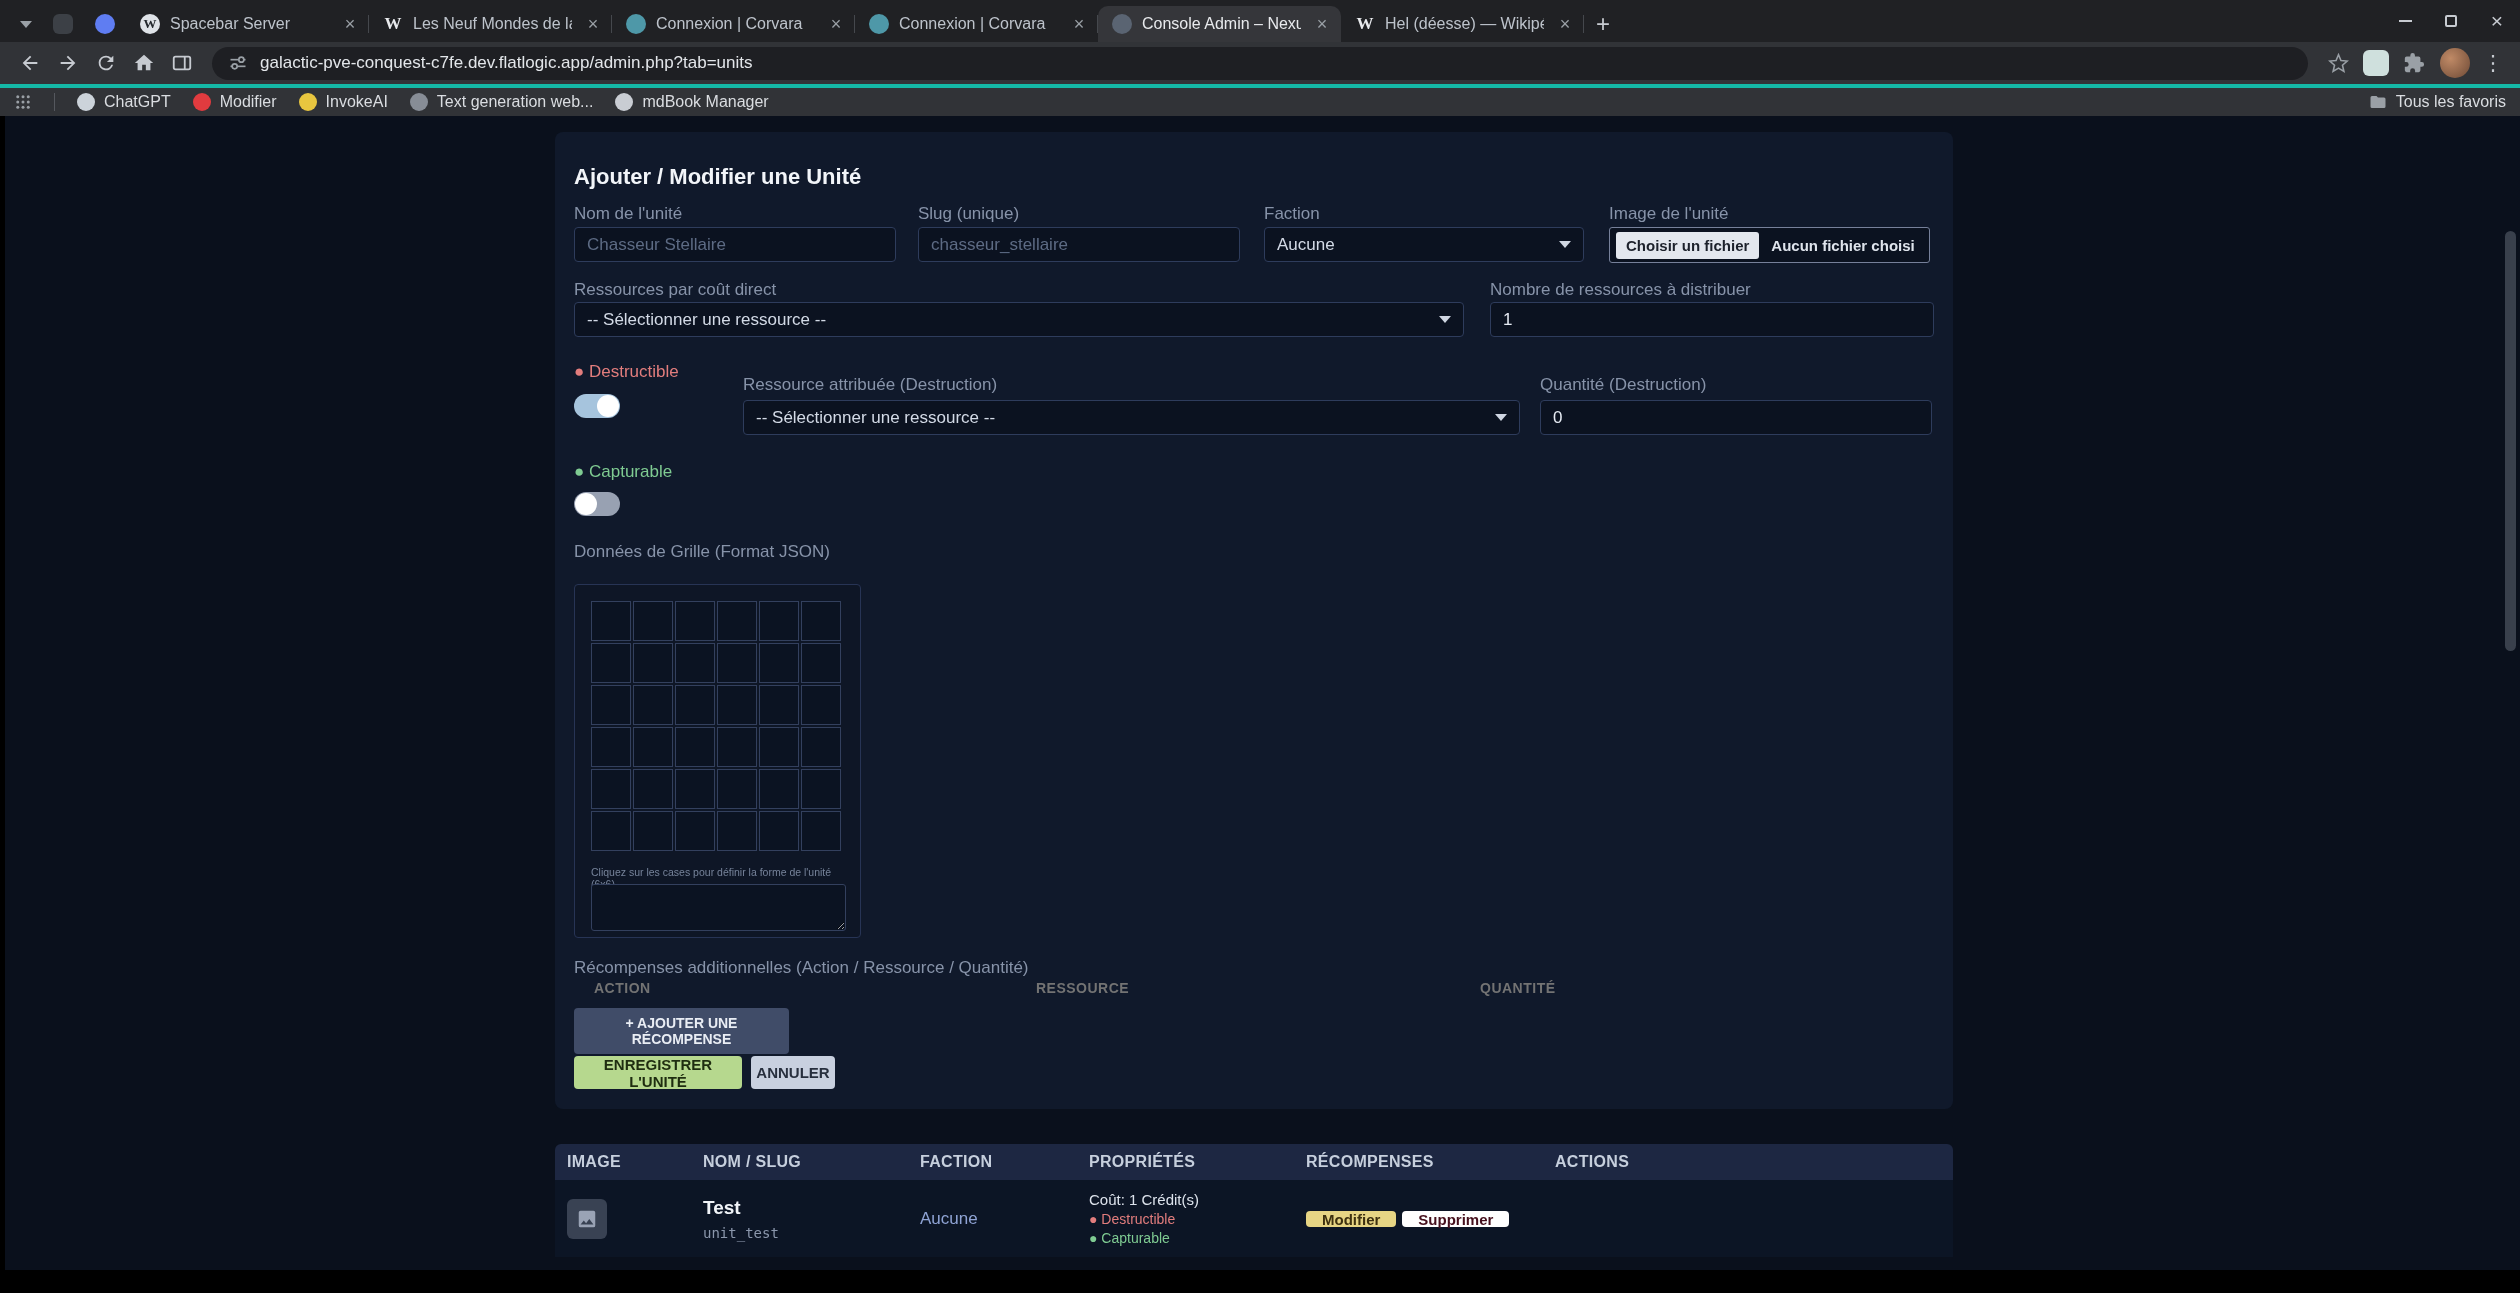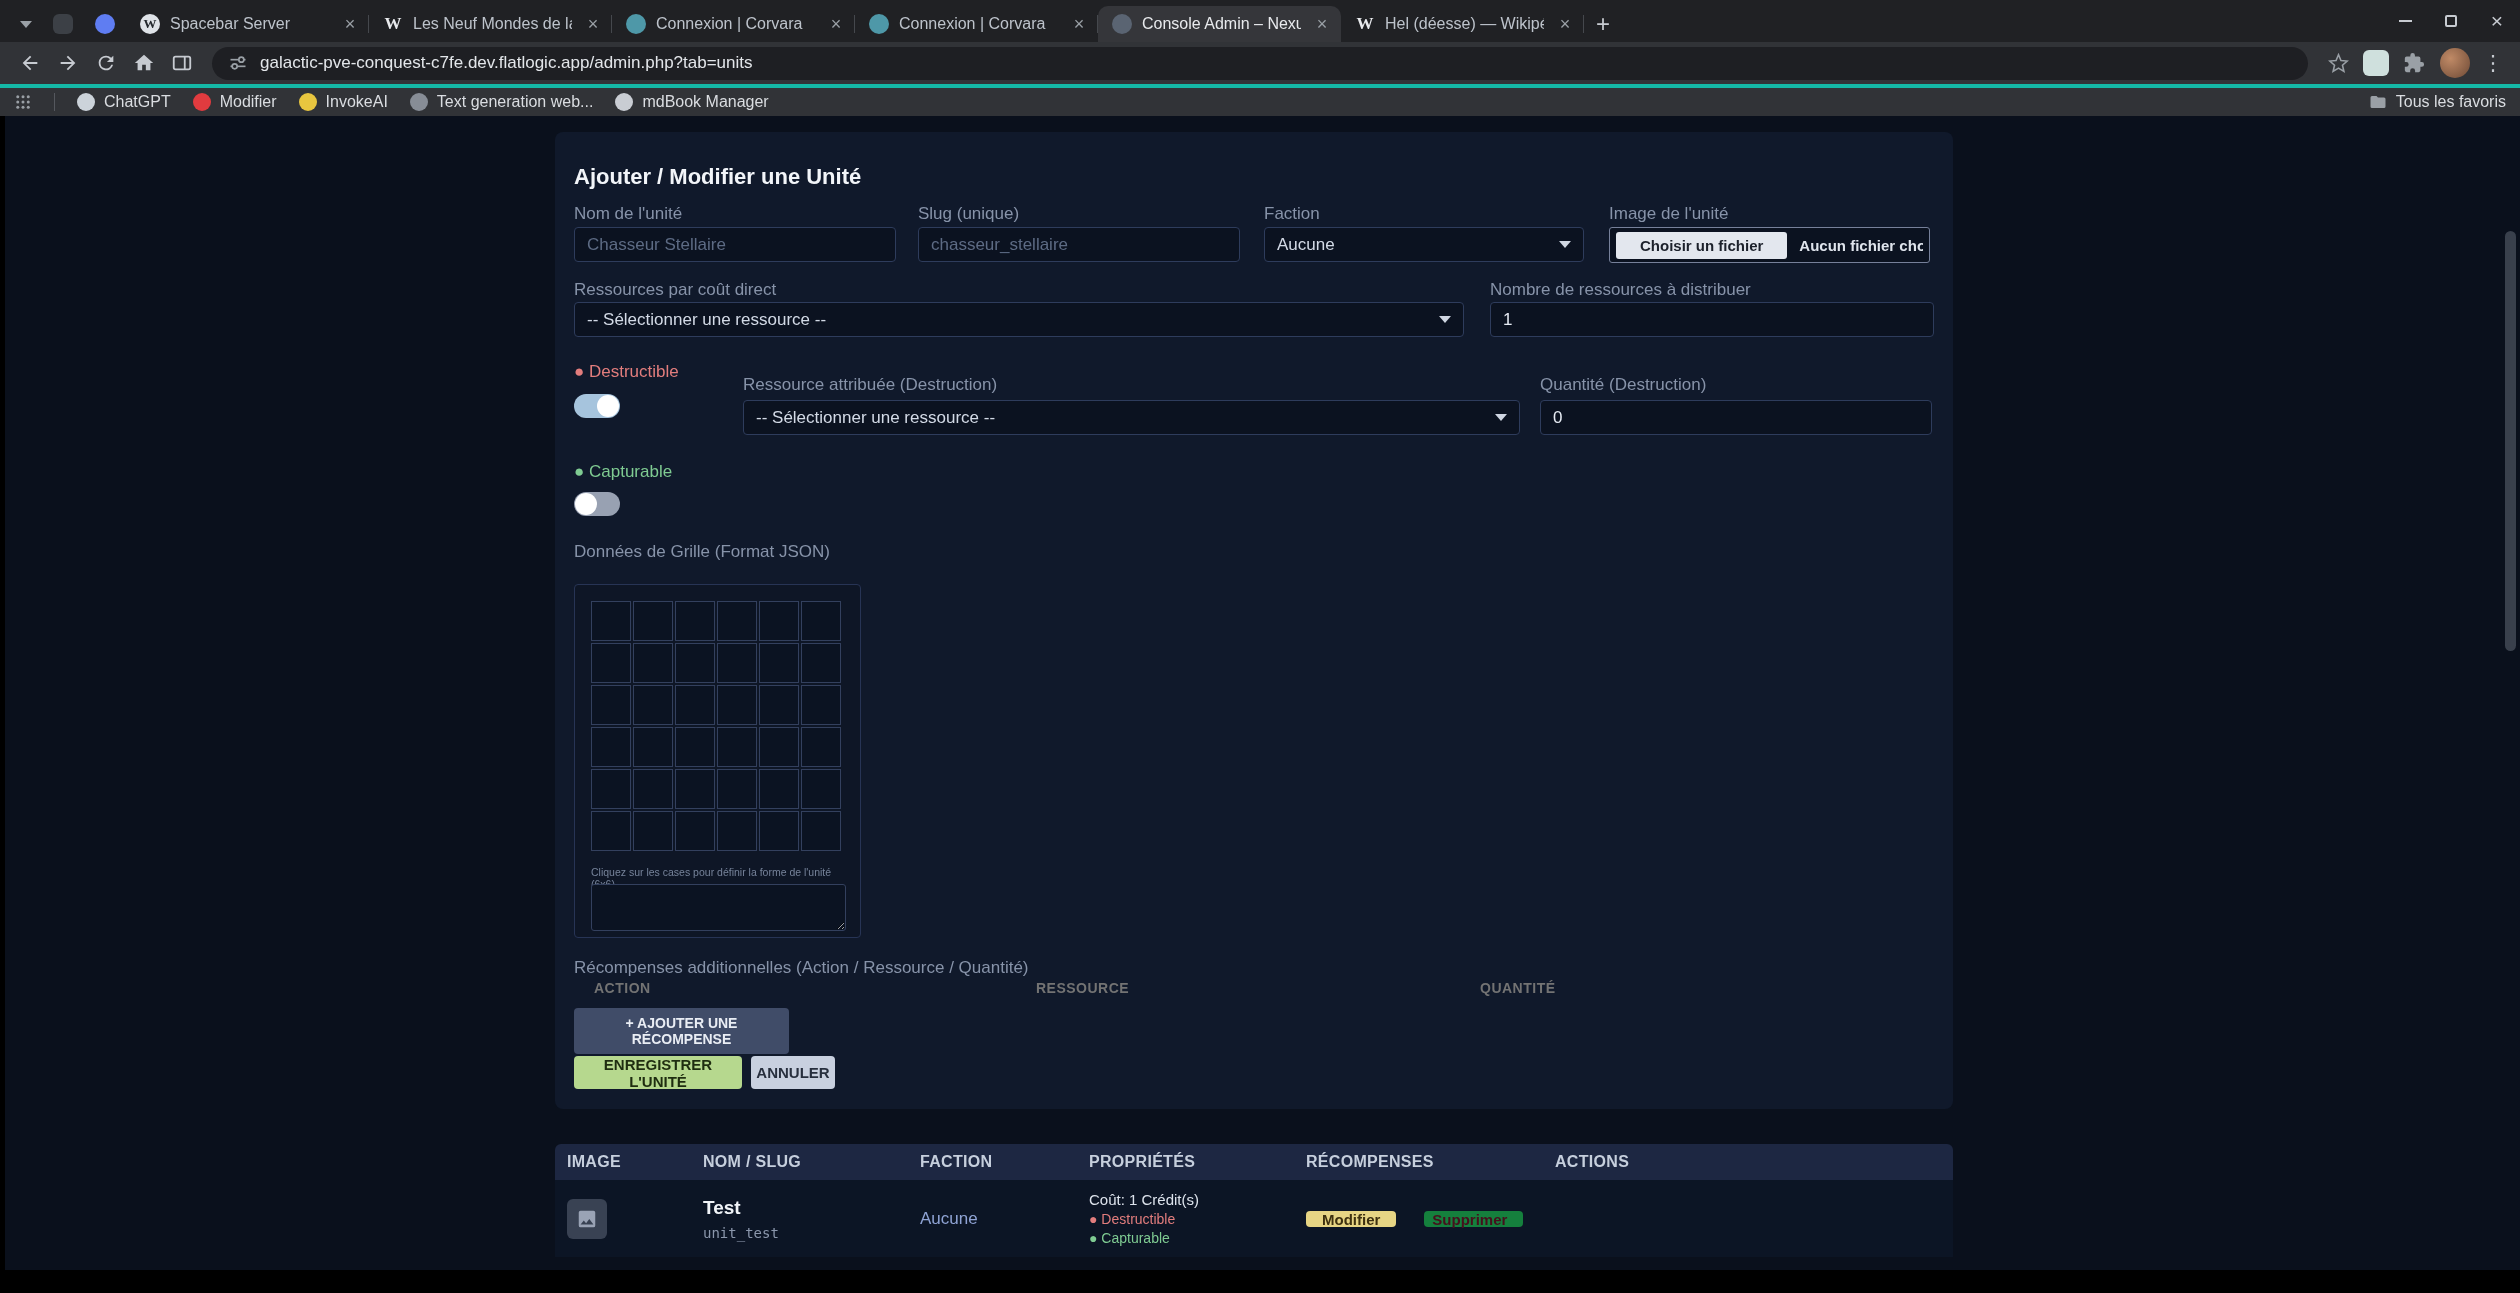--- a/index.html
+++ b/index.html
@@ -52,21 +52,21 @@
   .scroll-thumb { position: absolute; right: 4px; top: 115px; width: 11px; height: 420px; background: #39404c; border-radius: 6px; }
 
   .panel { position: absolute; left: 555px; top: 16px; width: 1398px; height: 977px; background: #10192b; border-radius: 8px; }
   .p-title { position: absolute; left: 19px; top: 32px; font-size: 22px; font-weight: bold; color: #f2f5f9; }
   .f-label { position: absolute; font-size: 17px; color: #8793a9; white-space: nowrap; }
   .f-input { position: absolute; height: 35px; background: #0b1220; border: 1px solid #2e3c5c; border-radius: 4px; padding: 0 12px; font-size: 17px; color: #e6ebf3; font-family: "Liberation Sans", sans-serif; outline: none; }
   .f-input::placeholder { color: #5d6b84; }
   .f-select { position: absolute; height: 35px; background: #0b1220; border: 1px solid #2e3c5c; border-radius: 4px; display: flex; align-items: center; padding: 0 12px; font-size: 17px; color: #d3dae6; white-space: nowrap; overflow: hidden; }
   .sel-chev { width: 0; height: 0; border-left: 6px solid transparent; border-right: 6px solid transparent; border-top: 7px solid #cfd6e2; margin-left: auto; flex: none; }
   .file-input { position: absolute; height: 36px; border: 1px solid #76809a; border-radius: 3px; background: #0b1220; display: flex; align-items: center; gap: 12px; padding: 0 6px; }
-  .file-btn { background: #e3e7ee; color: #1c212b; font-size: 15px; font-weight: bold; padding: 5px 24px; border-radius: 3px; white-space: nowrap; }
+  .file-btn { background: #e3e7ee; color: #1c212b; font-size: 15px; font-weight: bold; padding: 5px 10px; border-radius: 3px; white-space: nowrap; }
   .file-status { color: #dfe4ec; font-size: 15px; font-weight: bold; white-space: nowrap; overflow: hidden; }
   .lbl-destr { color: #e27d7d; }
   .lbl-capt { color: #7fcb92; }
   .toggle { position: absolute; width: 46px; height: 24px; border-radius: 12px; }
   .toggle .knob { position: absolute; top: 1px; width: 22px; height: 22px; border-radius: 50%; background: #fff; }
   .toggle.on { background: #a6c4dd; } .toggle.on .knob { right: 1px; }
   .toggle.off { background: #98a1b2; } .toggle.off .knob { left: 1px; }
 
   .grid-box { position: absolute; left: 19px; top: 452px; width: 287px; height: 354px; border: 1px solid #273455; border-radius: 4px; background: #0e1626; }
   .gwrap { position: absolute; left: 16px; top: 16px; display: grid; gap: 2px; }
@@ -91,21 +91,21 @@
   .img-ph { width: 40px; height: 40px; border-radius: 6px; background: #394253; display: flex; align-items: center; justify-content: center; }
   .row-name { font-size: 19px; font-weight: bold; color: #f1f4f8; }
   .row-slug { font-size: 14px; color: #8b97ac; font-family: "DejaVu Sans Mono", monospace; margin-top: 6px; }
   .row-faction { font-size: 17px; color: #8fa3d4; }
   .prop-cost { font-size: 15px; color: #dde3ec; }
   .prop-destr { font-size: 14px; color: #e27d7d; margin-top: 3px; }
   .prop-capt { font-size: 14px; color: #7fcb92; margin-top: 3px; }
   .row-rewards { font-size: 15px; color: #dde3ec; }
   .btn-edit, .btn-del { height: 16px; padding: 0 16px; border: none; border-radius: 4px; font-size: 15px; font-weight: bold; font-family: "Liberation Sans", sans-serif; cursor: pointer; }
   .btn-edit { background: #e7d584; color: #3e3110; }
-  .btn-del { background: #15803d; color: #46101d; margin-left: 28px; padding-left: 8px; }
+  .btn-del { background: #ffffff; color: #46101d; margin-left: 6px; }
 </style>
 </head>
 <body>
 
 <div class="screen">
 
   <div class="tabstrip">
     <div class="tab-search">
         <span class="chev-down"></span>
       </div>

